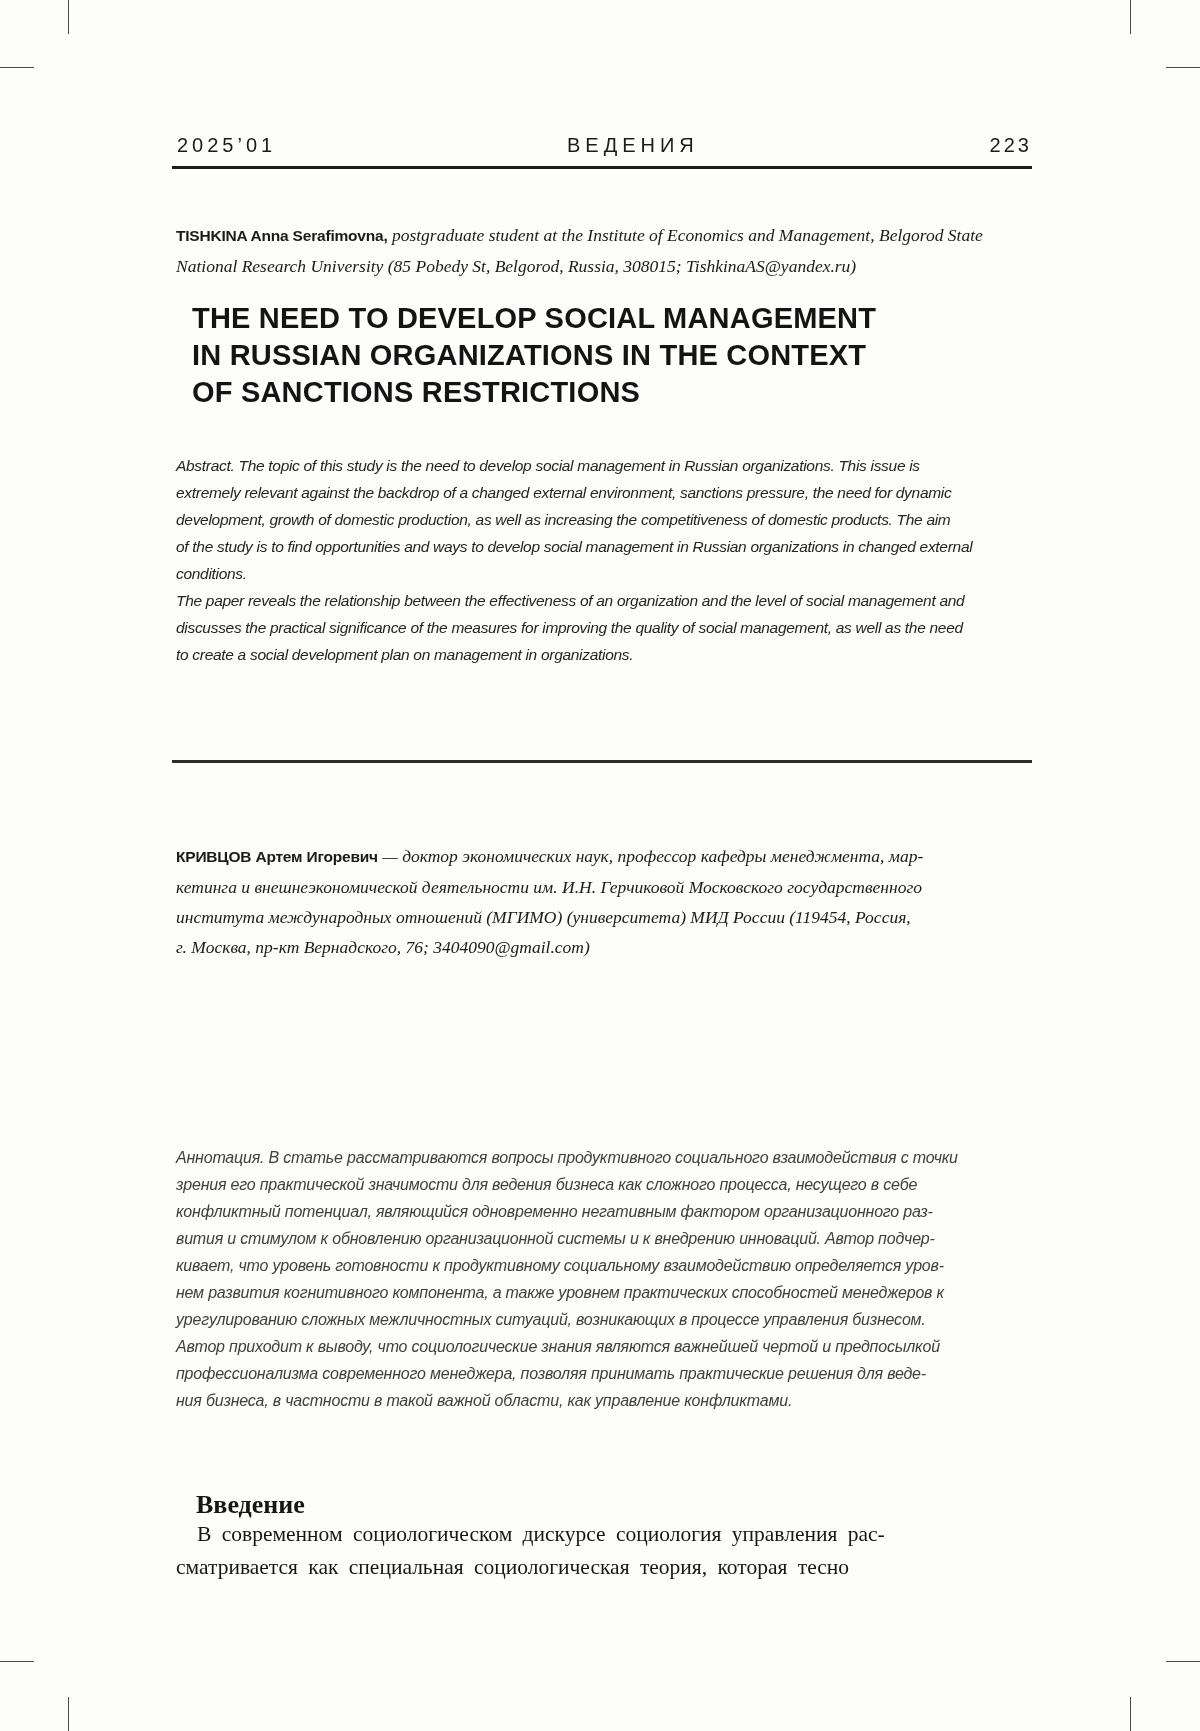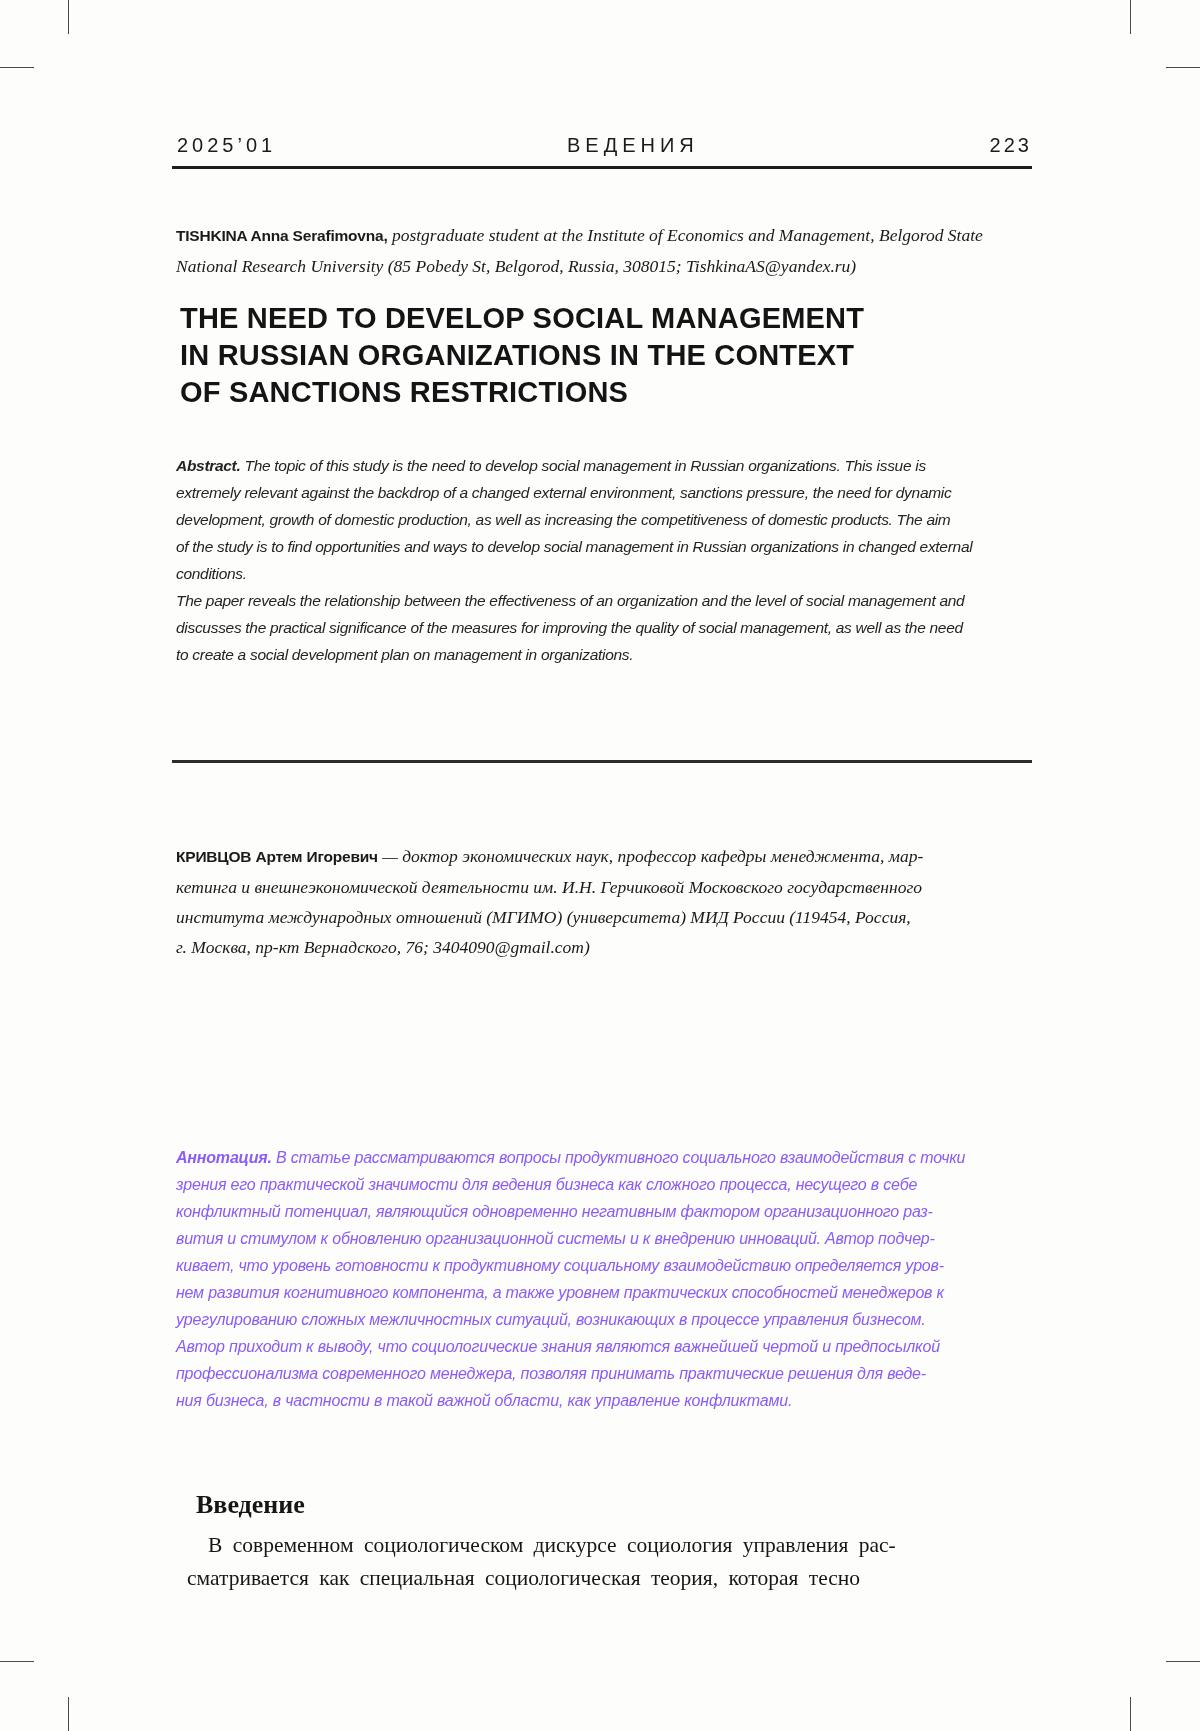--- a/index.html
+++ b/index.html
@@ -30,44 +30,44 @@
     font-size:17.5px;line-height:30px;color:#1a1a1a;white-space:pre-line;
   }
   .author-en{top:220px;}
   .author-ru{top:841px;}
   .author .name{
     font-family:"Liberation Sans",sans-serif;font-style:normal;font-weight:700;
     font-size:15.5px;letter-spacing:-0.2px;
   }
 
   .big-title{
-    position:absolute;left:180px;width:880px;margin:0;
+    position:absolute;left:192px;width:880px;margin:0;
     font-family:"Liberation Sans",sans-serif;font-weight:700;color:#141414;
     font-size:29px;letter-spacing:0.2px;white-space:pre-line;
   }
   .title-en{top:300px;line-height:37px;}
   .title-ru{top:993px;line-height:42px;}
 
   .absblock{
     position:absolute;left:176px;width:892px;margin:0;
     font-style:italic;font-size:15.5px;line-height:27px;
     letter-spacing:-0.3px;color:#242424;
   }
   .absblock p{margin:0;white-space:pre-line;}
   .abstract-block{top:452px;}
-  .annotation-block{top:1144px;font-size:16px;letter-spacing:-0.2px;color:#8b5cf6;}
-  .blabel{font-weight:700;}
+  .annotation-block{top:1144px;font-size:16px;letter-spacing:-0.2px;color:#404040;}
+  .blabel{font-weight:400;}
 
   .intro-heading{
     position:absolute;left:196px;top:1490px;margin:0;
     font-family:"Liberation Serif",serif;font-weight:700;
     font-size:26px;color:#161616;
   }
   .intro-par{
-    position:absolute;left:176px;top:1518px;width:870px;margin:11px;
+    position:absolute;left:176px;top:1518px;width:870px;margin:0;
     font-family:"Liberation Serif",serif;font-size:21.5px;line-height:33px;
     color:#161616;white-space:pre-line;text-indent:21px;word-spacing:5px;
   }
 </style>
 </head>
 <body>
 
 <div class="page">
 
   <div class="crop v" style="left:68px;top:0;"></div>

